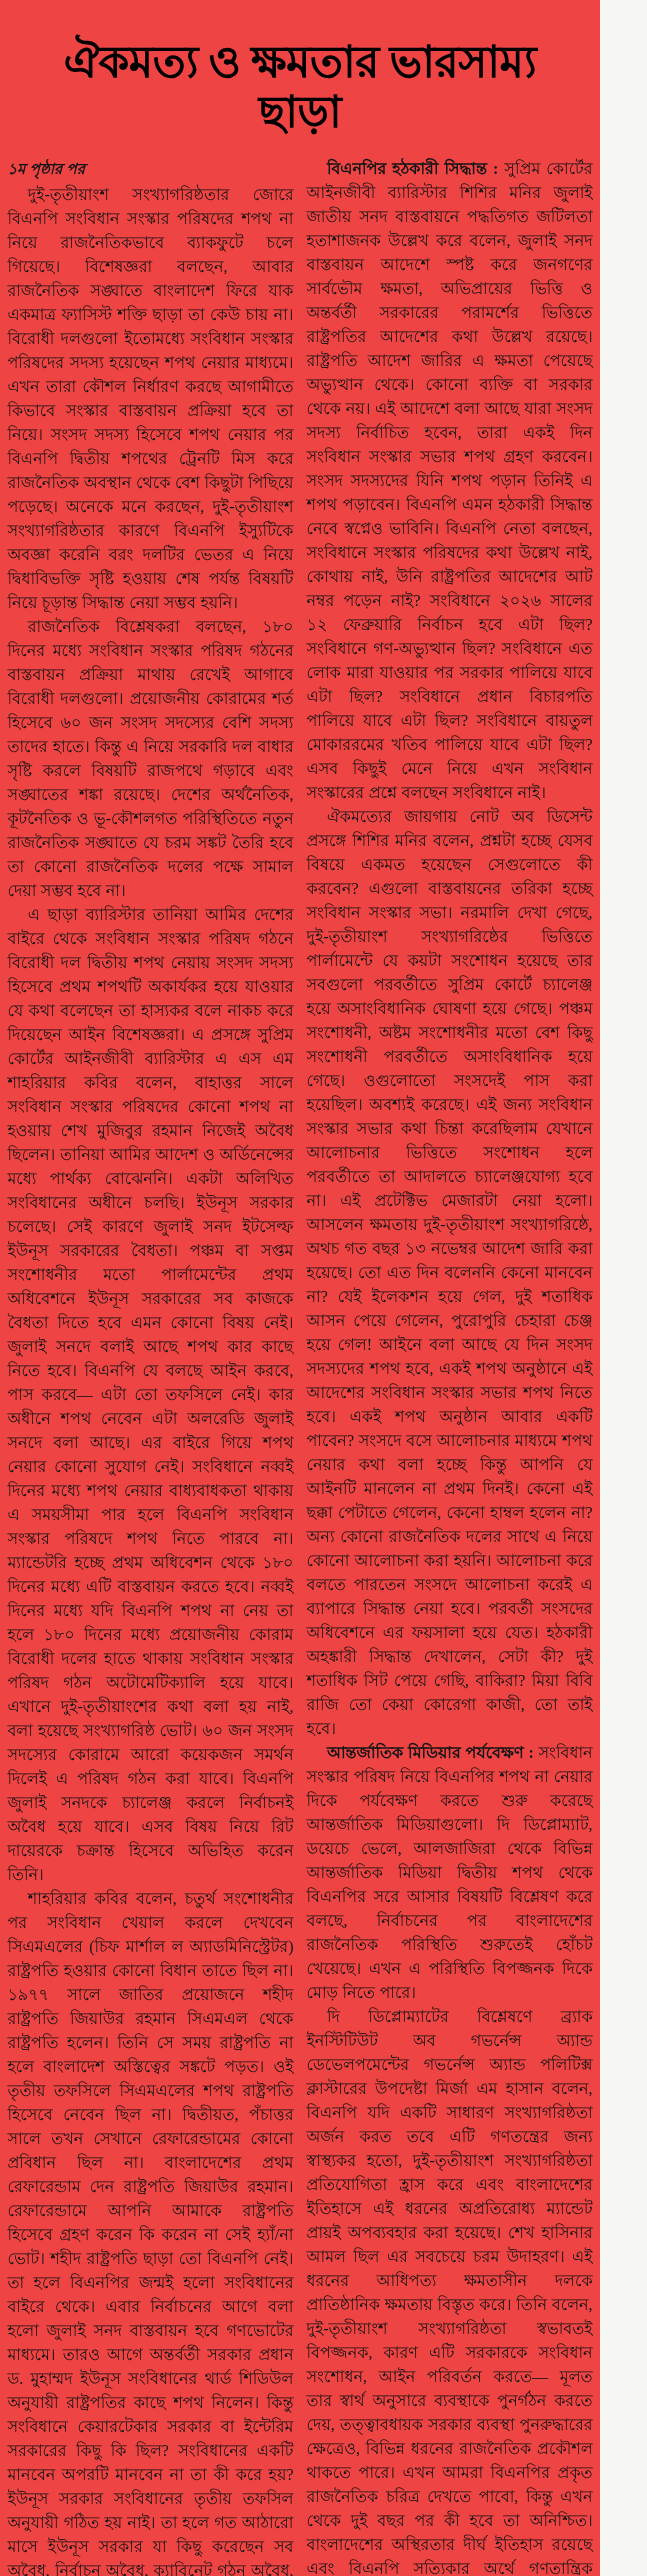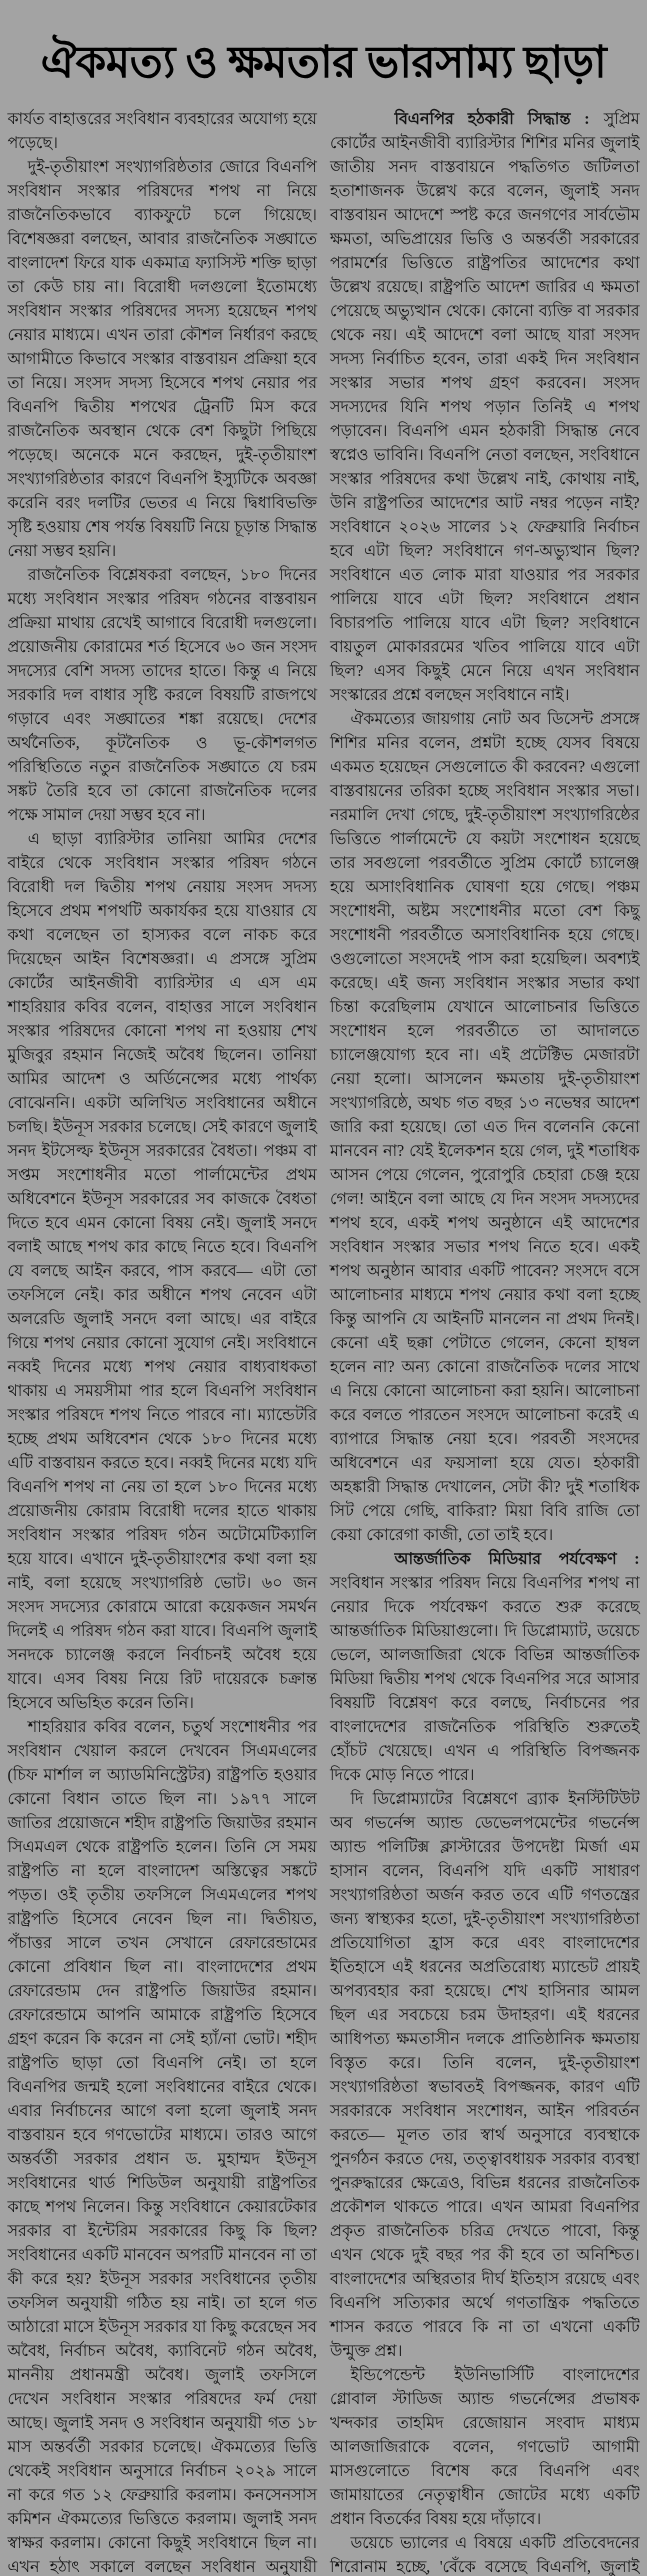--- a/index.html
+++ b/index.html
@@ -3,24 +3,24 @@
 <meta charset="utf-8">
 <style>
   html, body { margin: 0; padding: 0; }
   body {
     width: 647px;
     background: #f6f6f4;
     font-family: "Liberation Serif", "DejaVu Serif", serif;
   }
   .page {
     position: relative;
-    width: 647px;
+    width: 600px;
     height: 2576px;
     box-sizing: border-box;
-    background: #a3a3a3;
+    background: #ef4444;
     color: #141414;
     padding: 5.6px 7.4px 9.3px 7.4px;
     overflow: hidden;
   }
   .headline {
     margin: 32px 24px 18.5px 24px;
     text-align: center;
     font-size: 44px;
     line-height: 1.15;
     font-weight: 700;
@@ -44,32 +44,32 @@
     font-weight: 700;
     font-style: italic;
     font-size: 15px;
     margin: 0 0 1.9px 0;
   }
   .para {
     margin: 0;
     text-indent: 20.4px;
   }
   .para.no-indent { text-indent: 0; }
-  .para b.subhead { font-weight: 700; margin-left: 44px; }
+  .para b.subhead { font-weight: 700; }
 </style>
 </head>
 <body>
 
 <div class="page">
   <h1 class="headline">ঐকমত্য ও ক্ষমতার ভারসাম্য ছাড়া</h1>
 
   <div class="columns">
     <div class="col">
+      <div class="continuation">১ম পৃষ্ঠার পর</div>
       <div>
-          <p class="para no-indent">কার্যত বাহাত্তরের সংবিধান ব্যবহারের অযোগ্য হয়ে পড়েছে।</p>
           <p class="para">দুই-তৃতীয়াংশ সংখ্যাগরিষ্ঠতার জোরে বিএনপি সংবিধান সংস্কার পরিষদের শপথ না নিয়ে রাজনৈতিকভাবে ব্যাকফুটে চলে গিয়েছে। বিশেষজ্ঞরা বলছেন, আবার রাজনৈতিক সঙ্ঘাতে বাংলাদেশ ফিরে যাক একমাত্র ফ্যাসিস্ট শক্তি ছাড়া তা কেউ চায় না। বিরোধী দলগুলো ইতোমধ্যে সংবিধান সংস্কার পরিষদের সদস্য হয়েছেন শপথ নেয়ার মাধ্যমে। এখন তারা কৌশল নির্ধারণ করছে আগামীতে কিভাবে সংস্কার বাস্তবায়ন প্রক্রিয়া হবে তা নিয়ে। সংসদ সদস্য হিসেবে শপথ নেয়ার পর বিএনপি দ্বিতীয় শপথের ট্রেনটি মিস করে রাজনৈতিক অবস্থান থেকে বেশ কিছুটা পিছিয়ে পড়েছে। অনেকে মনে করছেন, দুই-তৃতীয়াংশ সংখ্যাগরিষ্ঠতার কারণে বিএনপি ইস্যুটিকে অবজ্ঞা করেনি বরং দলটির ভেতর এ নিয়ে দ্বিধাবিভক্তি সৃষ্টি হওয়ায় শেষ পর্যন্ত বিষয়টি নিয়ে চূড়ান্ত সিদ্ধান্ত নেয়া সম্ভব হয়নি।</p>
           <p class="para">রাজনৈতিক বিশ্লেষকরা বলছেন, ১৮০ দিনের মধ্যে সংবিধান সংস্কার পরিষদ গঠনের বাস্তবায়ন প্রক্রিয়া মাথায় রেখেই আগাবে বিরোধী দলগুলো। প্রয়োজনীয় কোরামের শর্ত হিসেবে ৬০ জন সংসদ সদস্যের বেশি সদস্য তাদের হাতে। কিন্তু এ নিয়ে সরকারি দল বাধার সৃষ্টি করলে বিষয়টি রাজপথে গড়াবে এবং সঙ্ঘাতের শঙ্কা রয়েছে। দেশের অর্থনৈতিক, কূটনৈতিক ও ভূ-কৌশলগত পরিস্থিতিতে নতুন রাজনৈতিক সঙ্ঘাতে যে চরম সঙ্কট তৈরি হবে তা কোনো রাজনৈতিক দলের পক্ষে সামাল দেয়া সম্ভব হবে না।</p>
           <p class="para">এ ছাড়া ব্যারিস্টার তানিয়া আমির দেশের বাইরে থেকে সংবিধান সংস্কার পরিষদ গঠনে বিরোধী দল দ্বিতীয় শপথ নেয়ায় সংসদ সদস্য হিসেবে প্রথম শপথটি অকার্যকর হয়ে যাওয়ার যে কথা বলেছেন তা হাস্যকর বলে নাকচ করে দিয়েছেন আইন বিশেষজ্ঞরা। এ প্রসঙ্গে সুপ্রিম কোর্টের আইনজীবী ব্যারিস্টার এ এস এম শাহরিয়ার কবির বলেন, বাহাত্তর সালে সংবিধান সংস্কার পরিষদের কোনো শপথ না হওয়ায় শেখ মুজিবুর রহমান নিজেই অবৈধ ছিলেন। তানিয়া আমির আদেশ ও অর্ডিনেন্সের মধ্যে পার্থক্য বোঝেননি। একটা অলিখিত সংবিধানের অধীনে চলছি। ইউনূস সরকার চলেছে। সেই কারণে জুলাই সনদ ইটসেল্ফ ইউনূস সরকারের বৈধতা। পঞ্চম বা সপ্তম সংশোধনীর মতো পার্লামেন্টের প্রথম অধিবেশনে ইউনূস সরকারের সব কাজকে বৈধতা দিতে হবে এমন কোনো বিষয় নেই। জুলাই সনদে বলাই আছে শপথ কার কাছে নিতে হবে। বিএনপি যে বলছে আইন করবে, পাস করবে— এটা তো তফসিলে নেই। কার অধীনে শপথ নেবেন এটা অলরেডি জুলাই সনদে বলা আছে। এর বাইরে গিয়ে শপথ নেয়ার কোনো সুযোগ নেই। সংবিধানে নব্বই দিনের মধ্যে শপথ নেয়ার বাধ্যবাধকতা থাকায় এ সময়সীমা পার হলে বিএনপি সংবিধান সংস্কার পরিষদে শপথ নিতে পারবে না। ম্যান্ডেটরি হচ্ছে প্রথম অধিবেশন থেকে ১৮০ দিনের মধ্যে এটি বাস্তবায়ন করতে হবে। নব্বই দিনের মধ্যে যদি বিএনপি শপথ না নেয় তা হলে ১৮০ দিনের মধ্যে প্রয়োজনীয় কোরাম বিরোধী দলের হাতে থাকায় সংবিধান সংস্কার পরিষদ গঠন অটোমেটিক্যালি হয়ে যাবে। এখানে দুই-তৃতীয়াংশের কথা বলা হয় নাই, বলা হয়েছে সংখ্যাগরিষ্ঠ ভোট। ৬০ জন সংসদ সদস্যের কোরামে আরো কয়েকজন সমর্থন দিলেই এ পরিষদ গঠন করা যাবে। বিএনপি জুলাই সনদকে চ্যালেঞ্জ করলে নির্বাচনই অবৈধ হয়ে যাবে। এসব বিষয় নিয়ে রিট দায়েরকে চক্রান্ত হিসেবে অভিহিত করেন তিনি।</p>
           <p class="para">শাহরিয়ার কবির বলেন, চতুর্থ সংশোধনীর পর সংবিধান খেয়াল করলে দেখবেন সিএমএলের (চিফ মার্শাল ল অ্যাডমিনিস্ট্রেটর) রাষ্ট্রপতি হওয়ার কোনো বিধান তাতে ছিল না। ১৯৭৭ সালে জাতির প্রয়োজনে শহীদ রাষ্ট্রপতি জিয়াউর রহমান সিএমএল থেকে রাষ্ট্রপতি হলেন। তিনি সে সময় রাষ্ট্রপতি না হলে বাংলাদেশ অস্তিত্বের সঙ্কটে পড়ত। ওই তৃতীয় তফসিলে সিএমএলের শপথ রাষ্ট্রপতি হিসেবে নেবেন ছিল না। দ্বিতীয়ত, পঁচাত্তর সালে তখন সেখানে রেফারেন্ডামের কোনো প্রবিধান ছিল না। বাংলাদেশের প্রথম রেফারেন্ডাম দেন রাষ্ট্রপতি জিয়াউর রহমান। রেফারেন্ডামে আপনি আমাকে রাষ্ট্রপতি হিসেবে গ্রহণ করেন কি করেন না সেই হ্যাঁ/না ভোট। শহীদ রাষ্ট্রপতি ছাড়া তো বিএনপি নেই। তা হলে বিএনপির জন্মই হলো সংবিধানের বাইরে থেকে। এবার নির্বাচনের আগে বলা হলো জুলাই সনদ বাস্তবায়ন হবে গণভোটের মাধ্যমে। তারও আগে অন্তর্বর্তী সরকার প্রধান ড. মুহাম্মদ ইউনূস সংবিধানের থার্ড শিডিউল অনুযায়ী রাষ্ট্রপতির কাছে শপথ নিলেন। কিন্তু সংবিধানে কেয়ারটেকার সরকার বা ইন্টেরিম সরকারের কিছু কি ছিল? সংবিধানের একটি মানবেন অপরটি মানবেন না তা কী করে হয়? ইউনূস সরকার সংবিধানের তৃতীয় তফসিল অনুযায়ী গঠিত হয় নাই। তা হলে গত আঠারো মাসে ইউনূস সরকার যা কিছু করেছেন সব অবৈধ, নির্বাচন অবৈধ, ক্যাবিনেট গঠন অবৈধ, মাননীয় প্রধানমন্ত্রী অবৈধ। জুলাই তফসিলে দেখেন সংবিধান সংস্কার পরিষদের ফর্ম দেয়া আছে। জুলাই সনদ ও সংবিধান অনুযায়ী গত ১৮ মাস অন্তর্বর্তী সরকার চলেছে। ঐকমত্যের ভিত্তি থেকেই সংবিধান অনুসারে নির্বাচন ২০২৯ সালে না করে গত ১২ ফেব্রুয়ারি করলাম। কনসেনসাস কমিশন ঐকমত্যের ভিত্তিতে করলাম। জুলাই সনদ স্বাক্ষর করলাম। কোনো কিছুই সংবিধানে ছিল না। এখন হঠাৎ সকালে বলছেন সংবিধান অনুযায়ী রাষ্ট্র পরিচালনা করেছেন, আঠারো মাস তাই সংবিধান সংস্কার পরিষদের সদস্য হতে শপথ নিতে পারব না। এ কথা গণভোট হওয়ার আগে কেনো বললেন না। আর শিডিউল দেয়া হলো গত বছর ১৩ নভেম্বর। এর পর এত রিট হলো ১৩ নভেম্বরের শিডিউল নিয়ে চ্যালেঞ্জ করলেন না কেনো? বরং এক আইনজীবী রিট করলেন এই নির্বাচন হবে না, এটা অবৈধ। সেই রিট খারিজ করে দেয়া হলো। নির্বাচন কমিশনের হাতে সব ক্ষমতা। আগের দিন চিঠি দিয়ে নির্বাচন কমিশন দুইটি শপথ নেয়ার কথা বললেন। আপনি শপথ নেয়ার আগেও বললেন না একটি নিবেন আরেকটি নিবেন না। এখন শপথ না নিলে কী হবে, যেমন আমরা বলি হাসিনা ফেরত আসল, না ফেরত গেল তাতে কী হবে।</p>
         </div>
     </div>
     <div class="col">
       <div>
           <p class="para"><b class="subhead">বিএনপির হঠকারী সিদ্ধান্ত : </b>সুপ্রিম কোর্টের আইনজীবী ব্যারিস্টার শিশির মনির জুলাই জাতীয় সনদ বাস্তবায়নে পদ্ধতিগত জটিলতা হতাশাজনক উল্লেখ করে বলেন, জুলাই সনদ বাস্তবায়ন আদেশে স্পষ্ট করে জনগণের সার্বভৌম ক্ষমতা, অভিপ্রায়ের ভিত্তি ও অন্তর্বর্তী সরকারের পরামর্শের ভিত্তিতে রাষ্ট্রপতির আদেশের কথা উল্লেখ রয়েছে। রাষ্ট্রপতি আদেশ জারির এ ক্ষমতা পেয়েছে অভ্যুত্থান থেকে। কোনো ব্যক্তি বা সরকার থেকে নয়। এই আদেশে বলা আছে যারা সংসদ সদস্য নির্বাচিত হবেন, তারা একই দিন সংবিধান সংস্কার সভার শপথ গ্রহণ করবেন। সংসদ সদস্যদের যিনি শপথ পড়ান তিনিই এ শপথ পড়াবেন। বিএনপি এমন হঠকারী সিদ্ধান্ত নেবে স্বপ্নেও ভাবিনি। বিএনপি নেতা বলছেন, সংবিধানে সংস্কার পরিষদের কথা উল্লেখ নাই, কোথায় নাই, উনি রাষ্ট্রপতির আদেশের আট নম্বর পড়েন নাই? সংবিধানে ২০২৬ সালের ১২ ফেব্রুয়ারি নির্বাচন হবে এটা ছিল? সংবিধানে গণ-অভ্যুত্থান ছিল? সংবিধানে এত লোক মারা যাওয়ার পর সরকার পালিয়ে যাবে এটা ছিল? সংবিধানে প্রধান বিচারপতি পালিয়ে যাবে এটা ছিল? সংবিধানে বায়তুল মোকাররমের খতিব পালিয়ে যাবে এটা ছিল? এসব কিছুই মেনে নিয়ে এখন সংবিধান সংস্কারের প্রশ্নে বলছেন সংবিধানে নাই।</p>
           <p class="para">ঐকমত্যের জায়গায় নোট অব ডিসেন্ট প্রসঙ্গে শিশির মনির বলেন, প্রশ্নটা হচ্ছে যেসব বিষয়ে একমত হয়েছেন সেগুলোতে কী করবেন? এগুলো বাস্তবায়নের তরিকা হচ্ছে সংবিধান সংস্কার সভা। নরমালি দেখা গেছে, দুই-তৃতীয়াংশ সংখ্যাগরিষ্ঠের ভিত্তিতে পার্লামেন্টে যে কয়টা সংশোধন হয়েছে তার সবগুলো পরবর্তীতে সুপ্রিম কোর্টে চ্যালেঞ্জ হয়ে অসাংবিধানিক ঘোষণা হয়ে গেছে। পঞ্চম সংশোধনী, অষ্টম সংশোধনীর মতো বেশ কিছু সংশোধনী পরবর্তীতে অসাংবিধানিক হয়ে গেছে। ওগুলোতো সংসদেই পাস করা হয়েছিল। অবশ্যই করেছে। এই জন্য সংবিধান সংস্কার সভার কথা চিন্তা করেছিলাম যেখানে আলোচনার ভিত্তিতে সংশোধন হলে পরবর্তীতে তা আদালতে চ্যালেঞ্জযোগ্য হবে না। এই প্রটেক্টিভ মেজারটা নেয়া হলো। আসলেন ক্ষমতায় দুই-তৃতীয়াংশ সংখ্যাগরিষ্ঠে, অথচ গত বছর ১৩ নভেম্বর আদেশ জারি করা হয়েছে। তো এত দিন বলেননি কেনো মানবেন না? যেই ইলেকশন হয়ে গেল, দুই শতাধিক আসন পেয়ে গেলেন, পুরোপুরি চেহারা চেঞ্জ হয়ে গেল! আইনে বলা আছে যে দিন সংসদ সদস্যদের শপথ হবে, একই শপথ অনুষ্ঠানে এই আদেশের সংবিধান সংস্কার সভার শপথ নিতে হবে। একই শপথ অনুষ্ঠান আবার একটি পাবেন? সংসদে বসে আলোচনার মাধ্যমে শপথ নেয়ার কথা বলা হচ্ছে কিন্তু আপনি যে আইনটি মানলেন না প্রথম দিনই। কেনো এই ছক্কা পেটাতে গেলেন, কেনো হাম্বল হলেন না? অন্য কোনো রাজনৈতিক দলের সাথে এ নিয়ে কোনো আলোচনা করা হয়নি। আলোচনা করে বলতে পারতেন সংসদে আলোচনা করেই এ ব্যাপারে সিদ্ধান্ত নেয়া হবে। পরবর্তী সংসদের অধিবেশনে এর ফয়সালা হয়ে যেত। হঠকারী অহঙ্কারী সিদ্ধান্ত দেখালেন, সেটা কী? দুই শতাধিক সিট পেয়ে গেছি, বাকিরা? মিয়া বিবি রাজি তো কেয়া কোরেগা কাজী, তো তাই হবে।</p>

